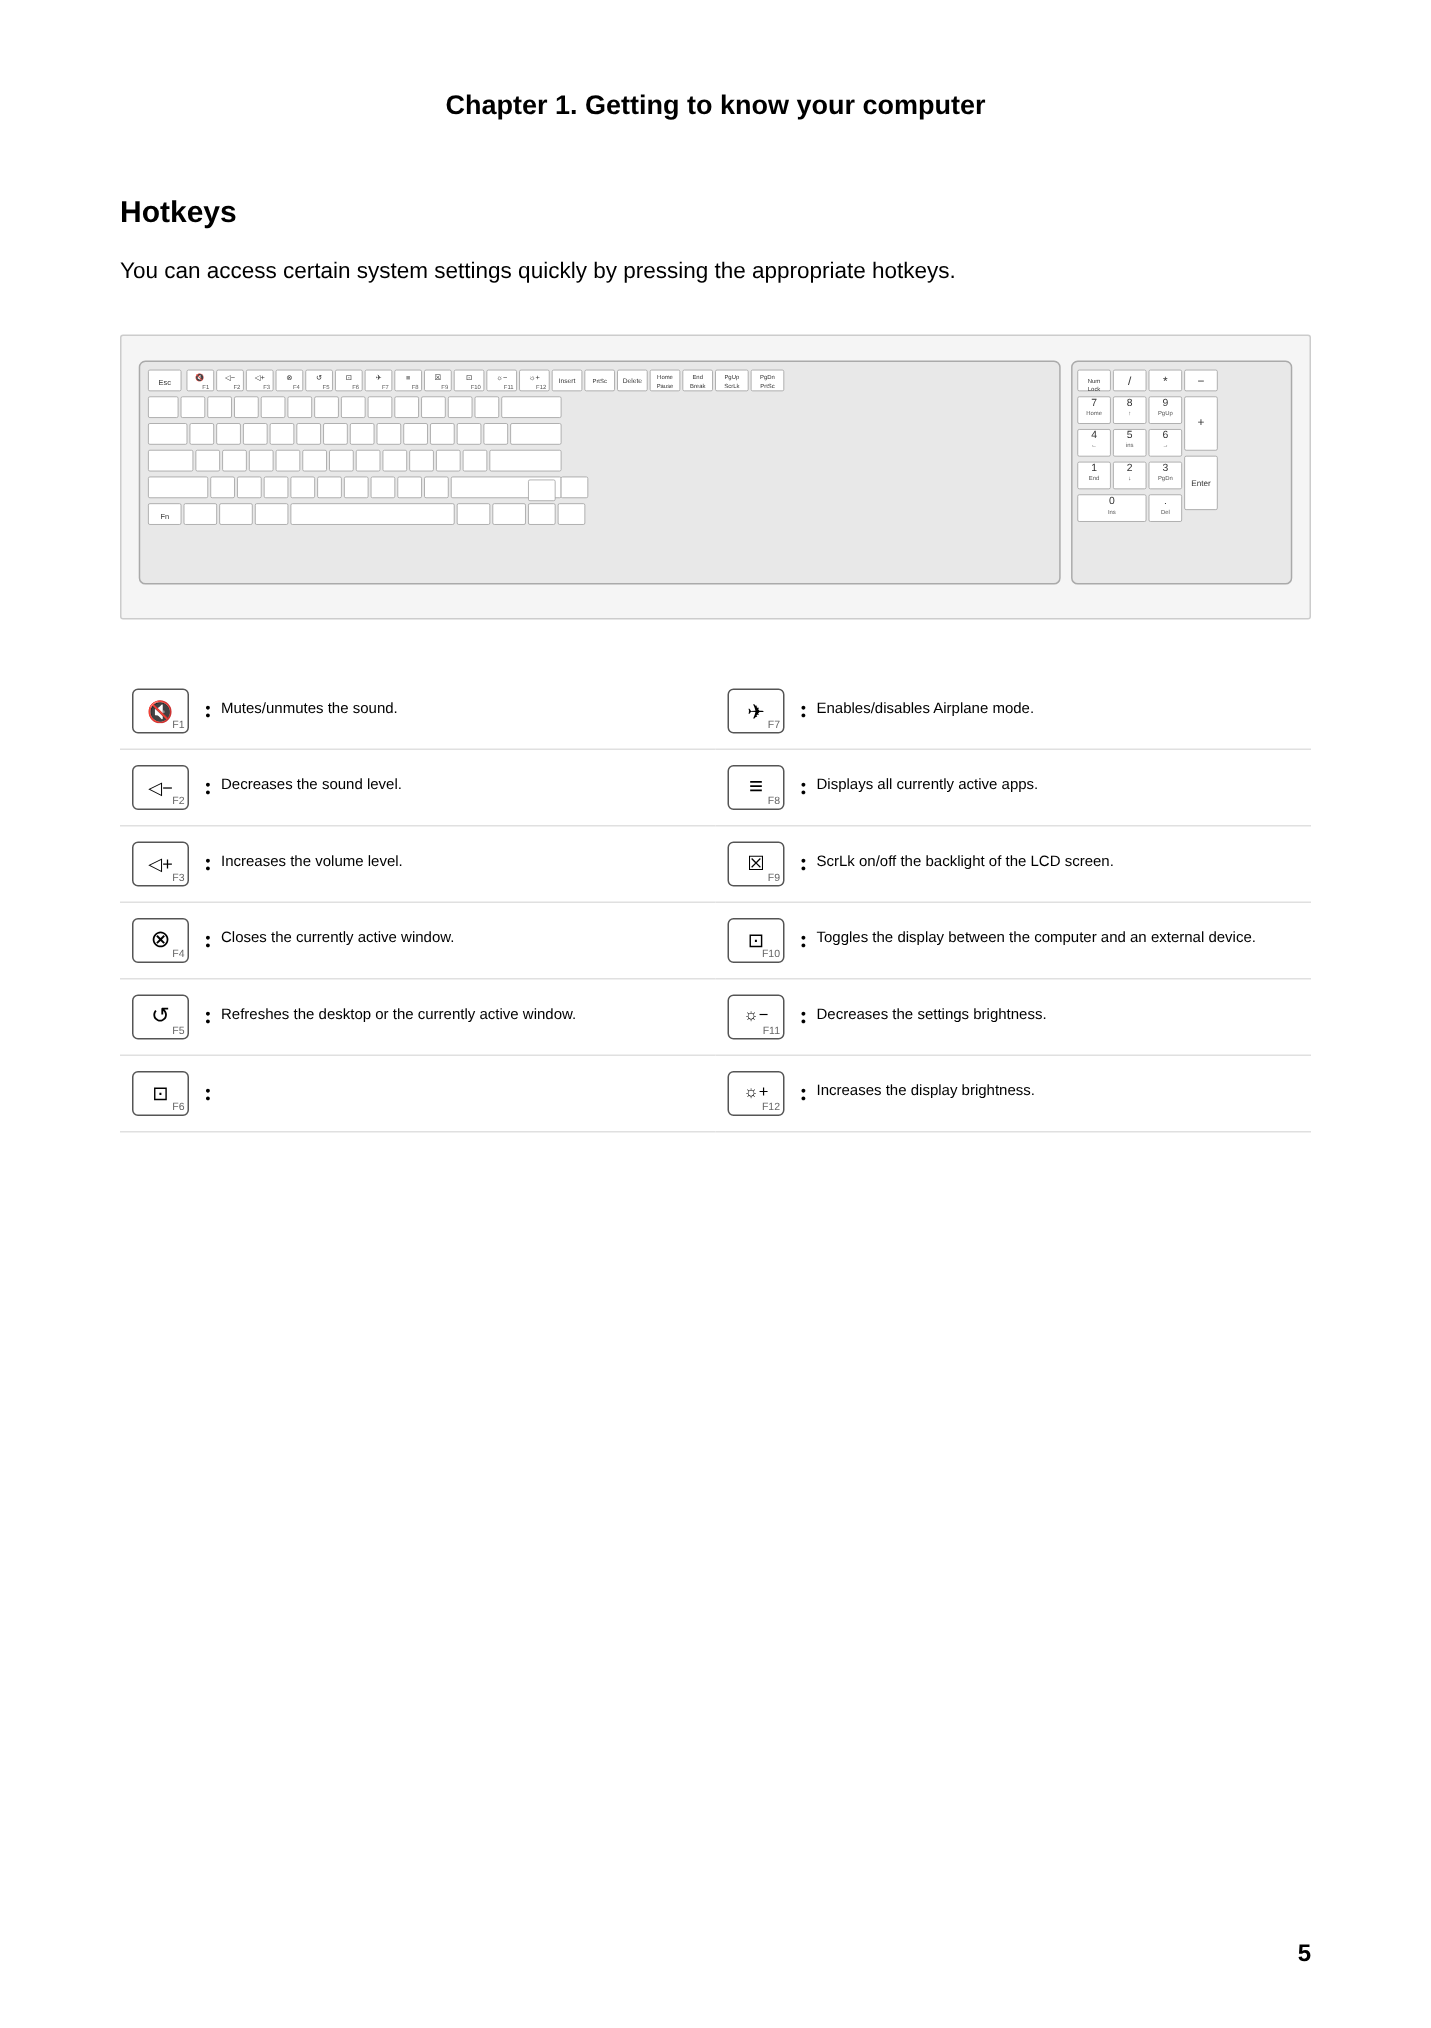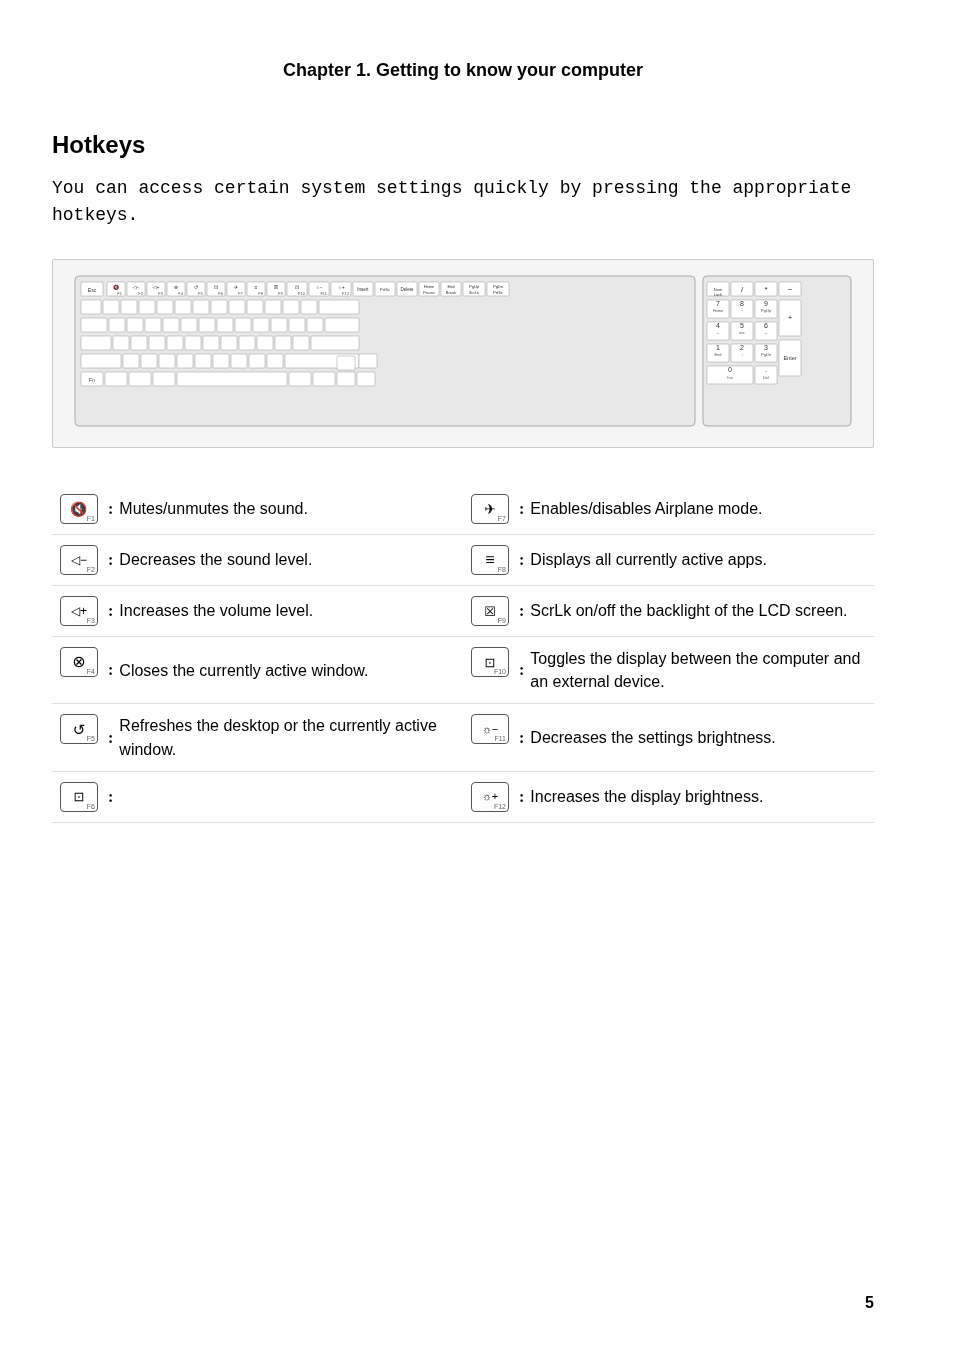--- a/index.html
+++ b/index.html
@@ -9,42 +9,42 @@
       font-family: "Times New Roman", Times, serif;
       color: #000;
       width: 954px;
       min-height: 1352px;
       position: relative;
     }
 
     .page {
       width: 954px;
       min-height: 1352px;
-      padding: 60px 80px 60px 52px;
+      padding: 60px 80px 60px 80px;
       position: relative;
     }
 
     .chapter-title {
       text-align: center;
       font-size: 18px;
       font-weight: bold;
       margin-bottom: 50px;
       font-family: Arial, sans-serif;
     }
 
     .section-title {
-      font-size: 24px;
+      font-size: 20px;
       font-weight: bold;
       font-family: Arial, sans-serif;
       margin-bottom: 16px;
     }
 
     .intro-text {
-      font-size: 18px;
-      font-family: Liberation Mono, monospace;
+      font-size: 15px;
+      font-family: Liberation Sans, sans-serif;
       line-height: 1.5;
       margin-bottom: 30px;
     }
 
     
     .keyboard-container {
       border: 1px solid #ccc;
       background: #f5f5f5;
       padding: 14px 10px;
       margin-bottom: 36px;
@@ -103,21 +103,21 @@
 
     .colon {
       font-size: 16px;
       font-weight: bold;
       margin: 0 6px;
       align-self: center;
       flex-shrink: 0;
     }
 
     .hotkey-desc {
-      font-size: 16px;
+      font-size: 10px;
       font-family: Arial, sans-serif;
       line-height: 1.45;
       flex: 1;
       align-self: center;
     }
 
     
     .page-number {
       position: absolute;
       bottom: 40px;

